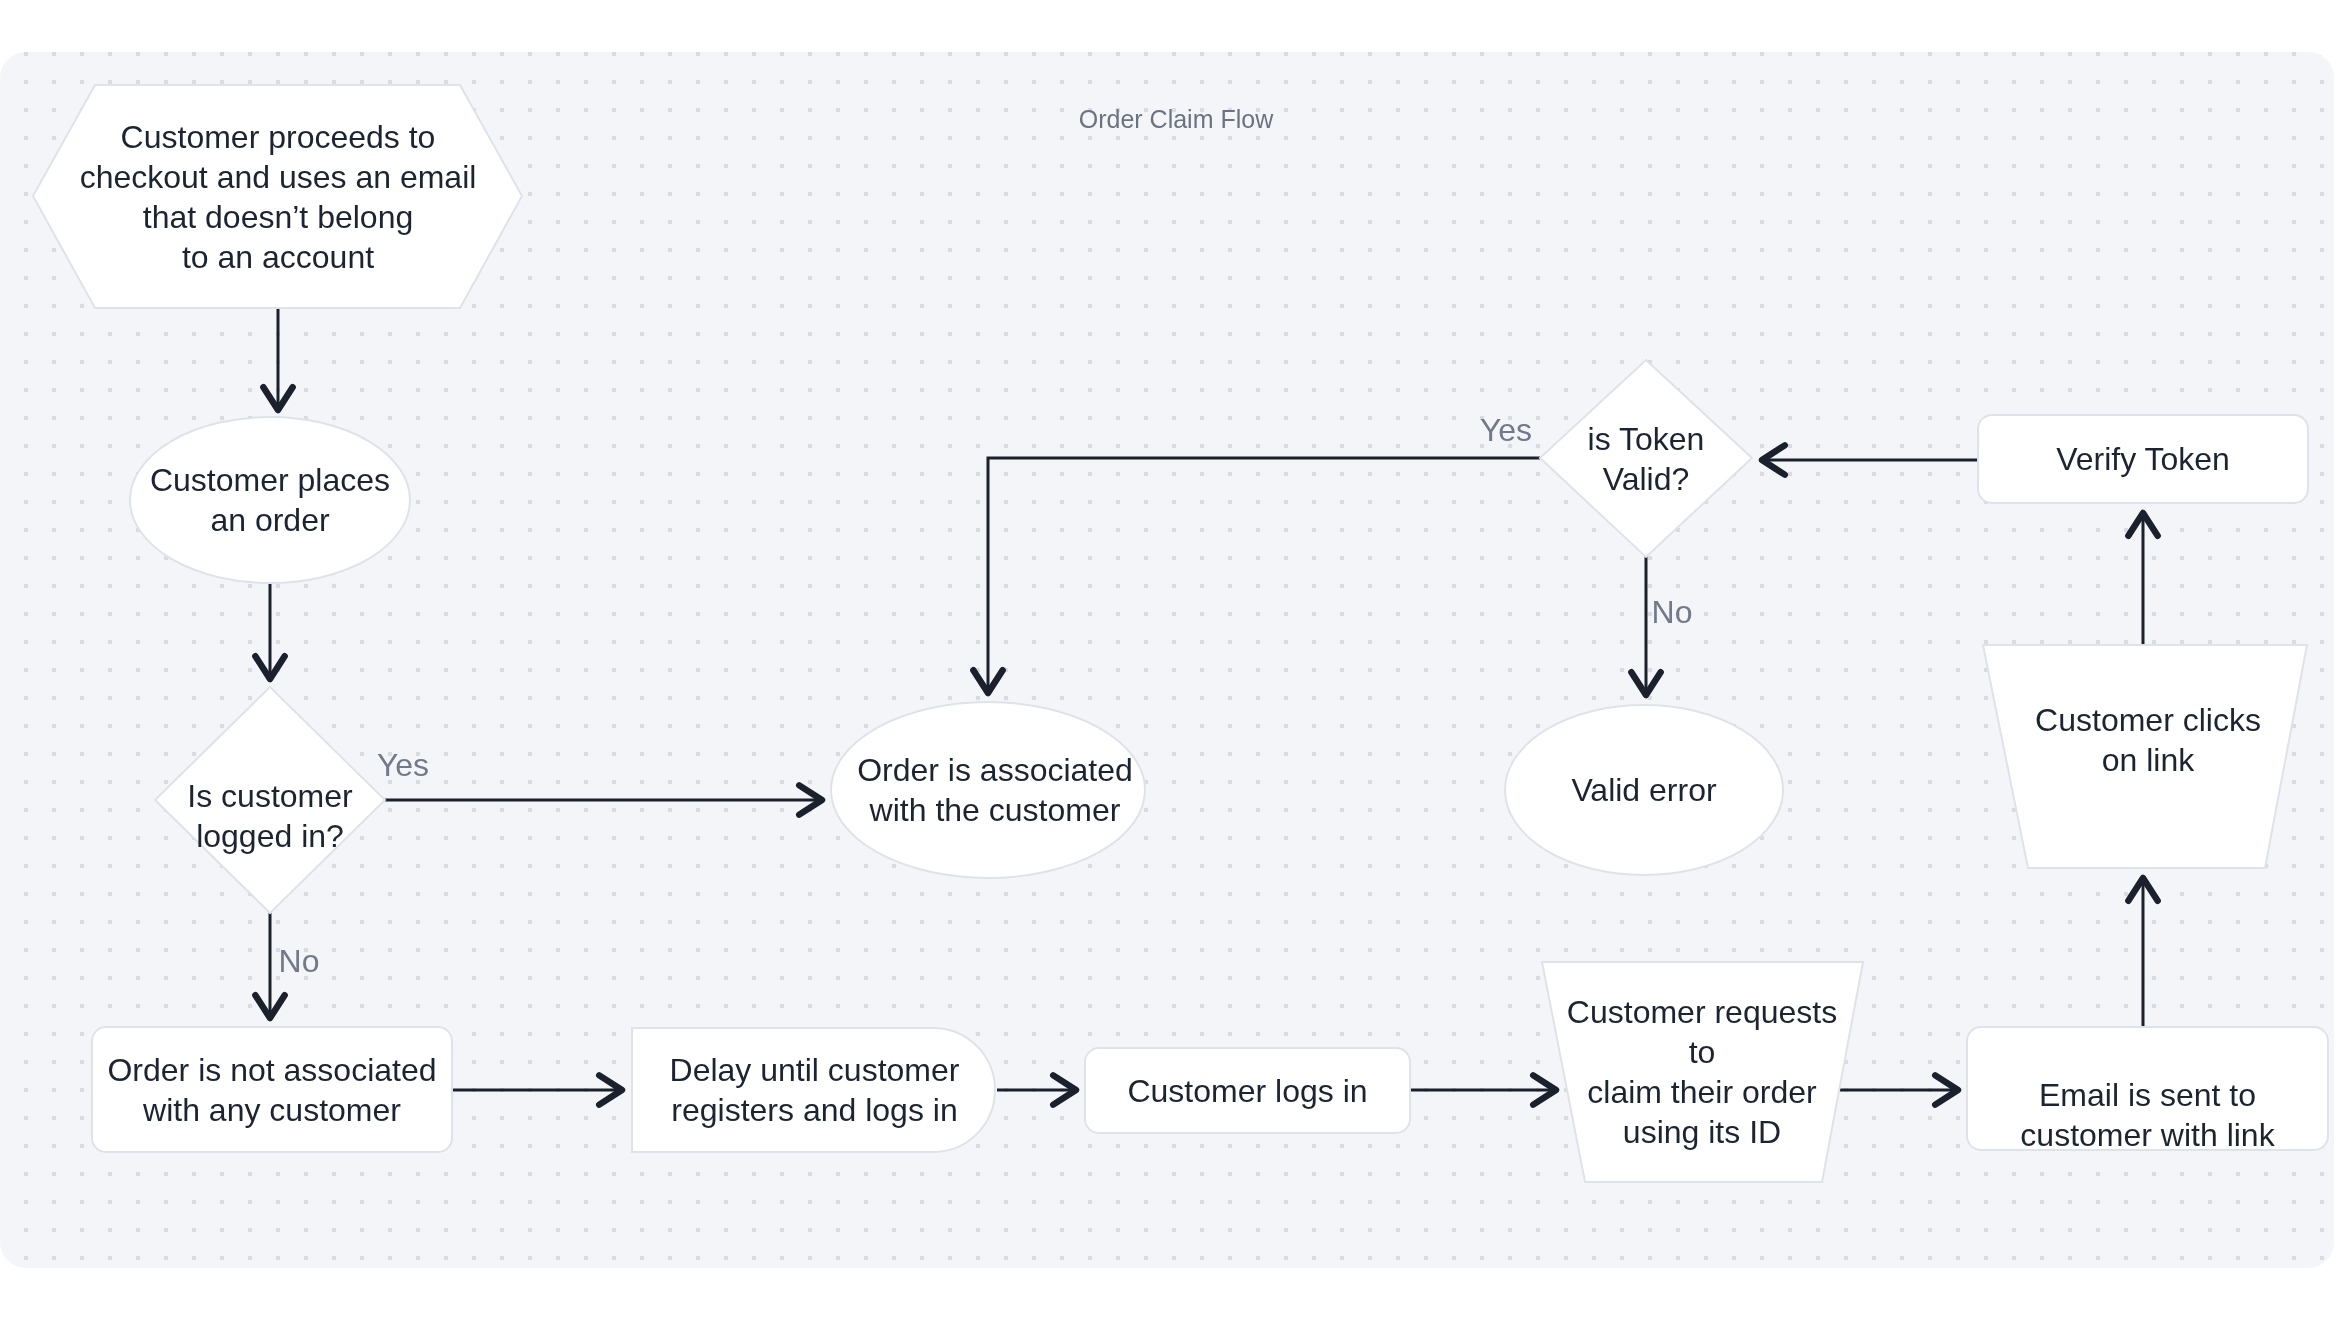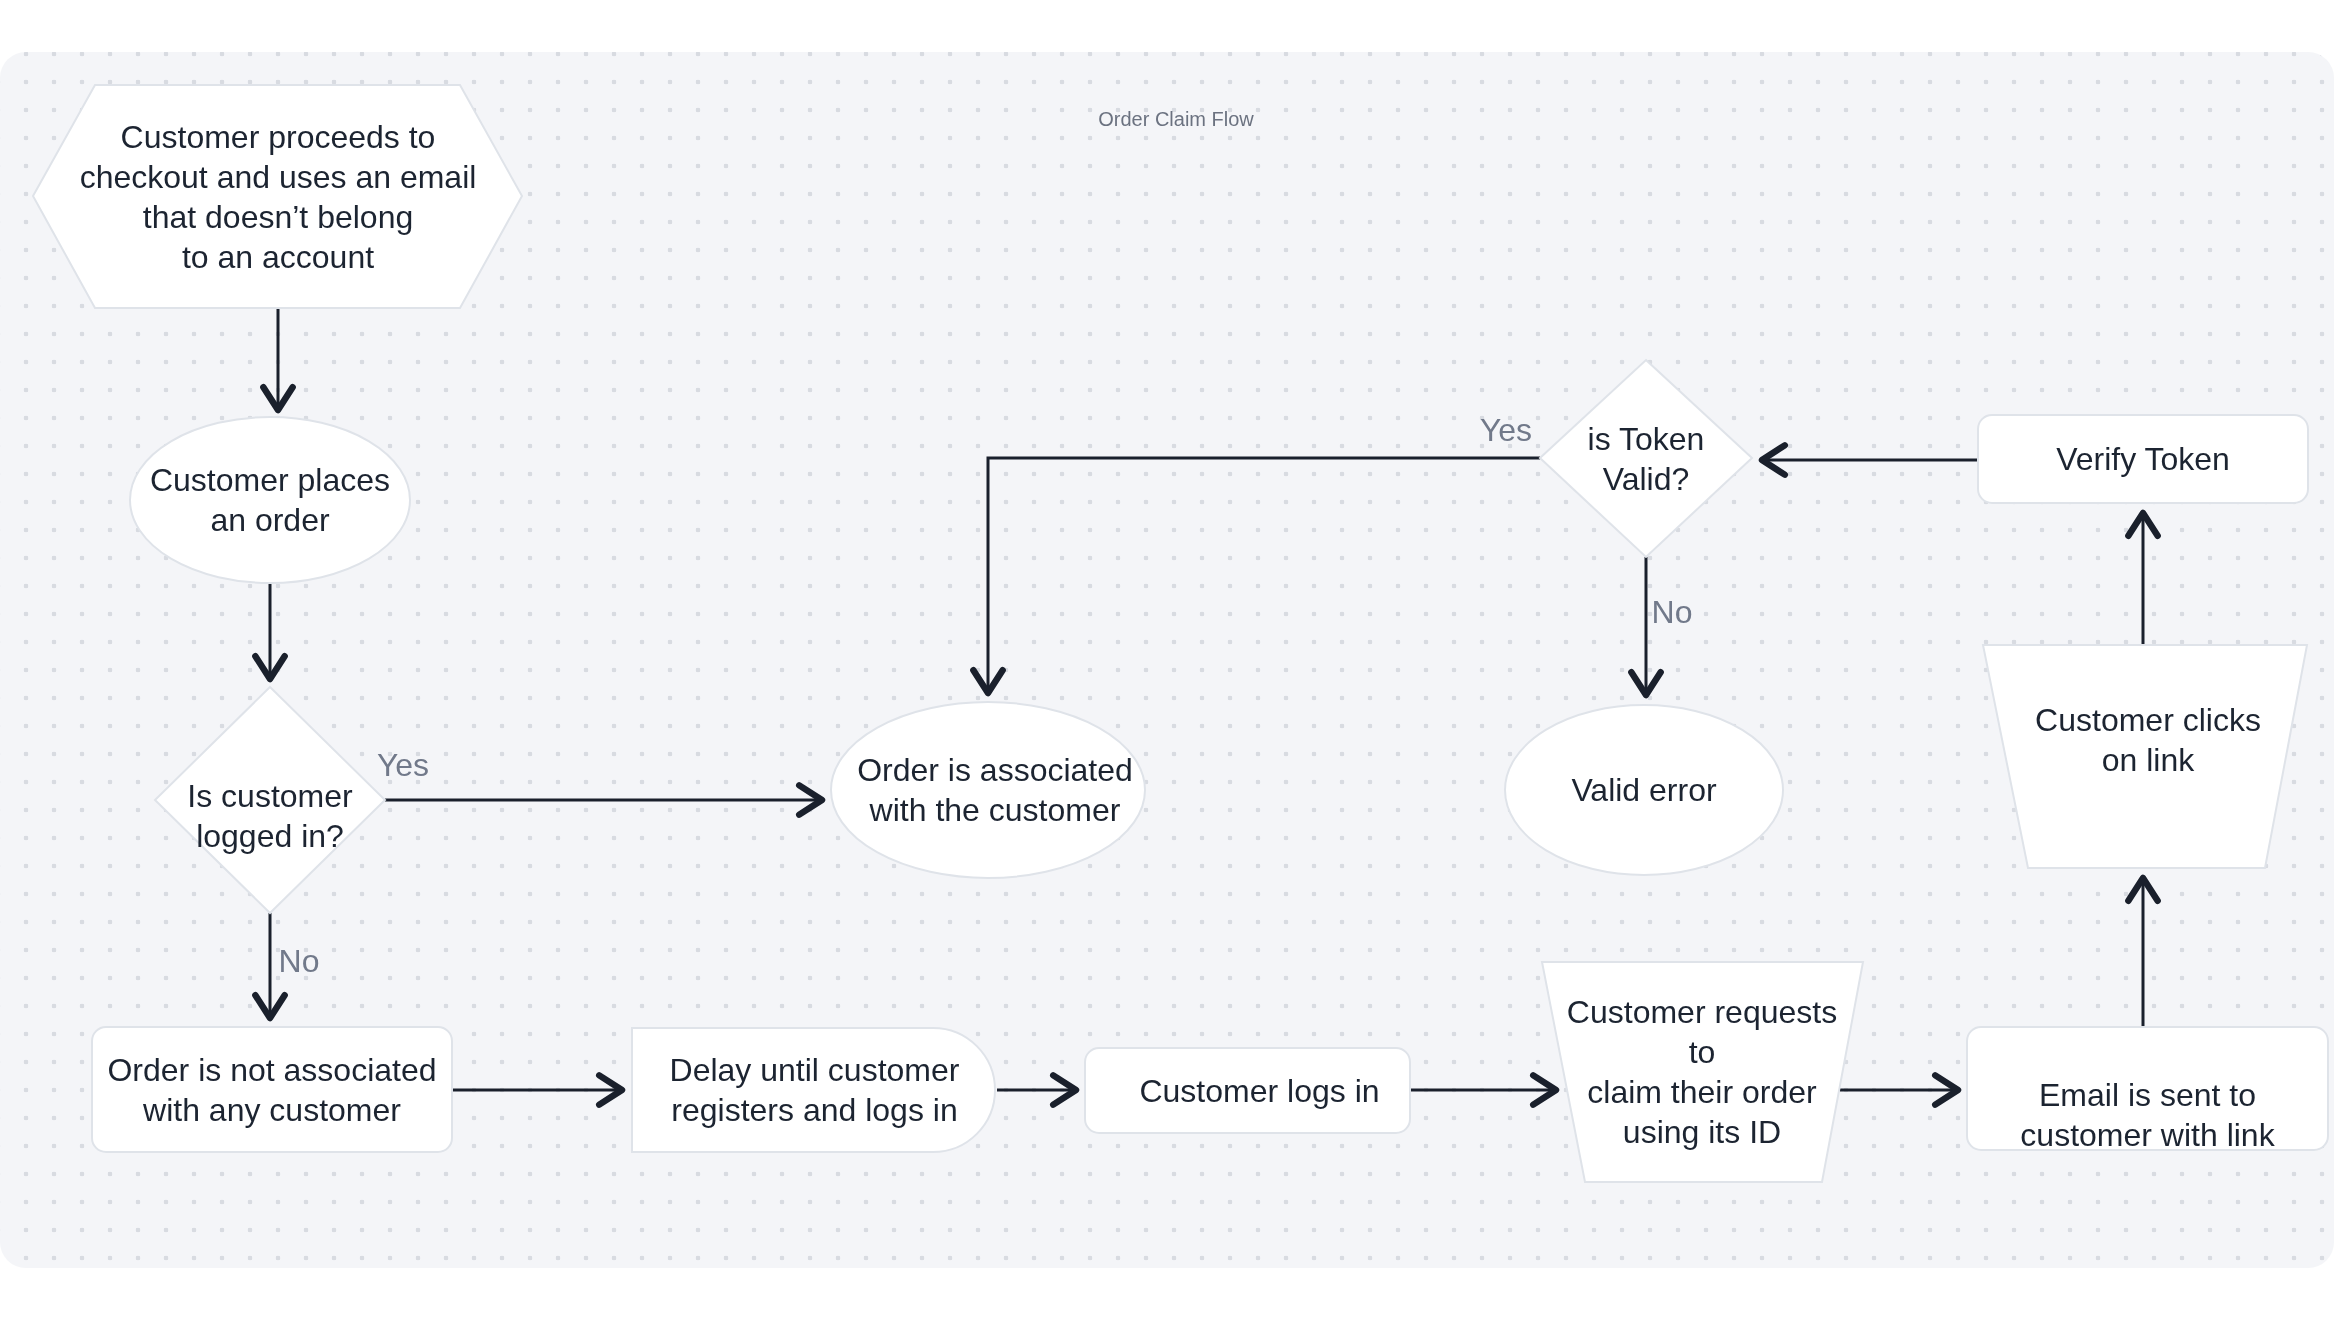--- a/index.html
+++ b/index.html
@@ -19,21 +19,21 @@
     position:absolute;display:flex;align-items:center;justify-content:center;
     text-align:center;white-space:pre-line;color:#1c2431;font-size:32px;
     line-height:40px;pointer-events:none;
   }
   .edge-label{
     position:absolute;color:#71798a;font-size:32px;line-height:30px;
     display:flex;align-items:center;justify-content:center;pointer-events:none;
   }
   .diagram-title{
     position:absolute;left:1026px;top:103px;width:300px;height:32px;
-    color:#6b7280;font-size:20px;display:flex;align-items:center;justify-content:center;
+    color:#6b7280;font-size:25px;display:flex;align-items:center;justify-content:center;
   }
   .shape{fill:#ffffff;stroke:#dfe3e9;stroke-width:2;}
   .connector{fill:none;stroke:#1a202c;stroke-width:3;}
 </style>
 </head>
 <body>
 
 <div class="canvas"></div>
 
 <svg class="diagram" viewBox="0 0 2350 1322" xmlns="http://www.w3.org/2000/svg">
@@ -81,21 +81,21 @@
 <div class="node-label" style="left:130px;top:417px;width:280px;height:166px;">Customer places
 an order</div>
 <div class="node-label" style="left:155px;top:703px;width:230px;height:226px;">Is customer
 logged in?</div>
 <div class="node-label" style="left:838px;top:702px;width:314px;height:176px;">Order is associated
 with the customer</div>
 <div class="node-label" style="left:92px;top:1027px;width:360px;height:125px;">Order is not associated
 with any customer</div>
 <div class="node-label" style="left:632px;top:1028px;width:365px;height:124px;">Delay until customer
 registers and logs in</div>
-<div class="node-label" style="left:1085px;top:1048px;width:325px;height:85px;padding-left:12px;">Customer logs in</div>
+<div class="node-label" style="left:1085px;top:1048px;width:325px;height:85px;">Customer logs in</div>
 <div class="node-label" style="left:1552px;top:962px;width:300px;height:220px;">Customer requests to
 claim their order
 using its ID</div>
 <div class="node-label" style="left:1967px;top:1060px;width:361px;height:110px;">Email is sent to
 customer with link</div>
 <div class="node-label" style="left:2003px;top:645px;width:290px;height:190px;">Customer clicks
 on link</div>
 <div class="node-label" style="left:1978px;top:415px;width:330px;height:88px;">Verify Token</div>
 <div class="node-label" style="left:1540px;top:360px;width:212px;height:197px;">is Token
 Valid?</div>

